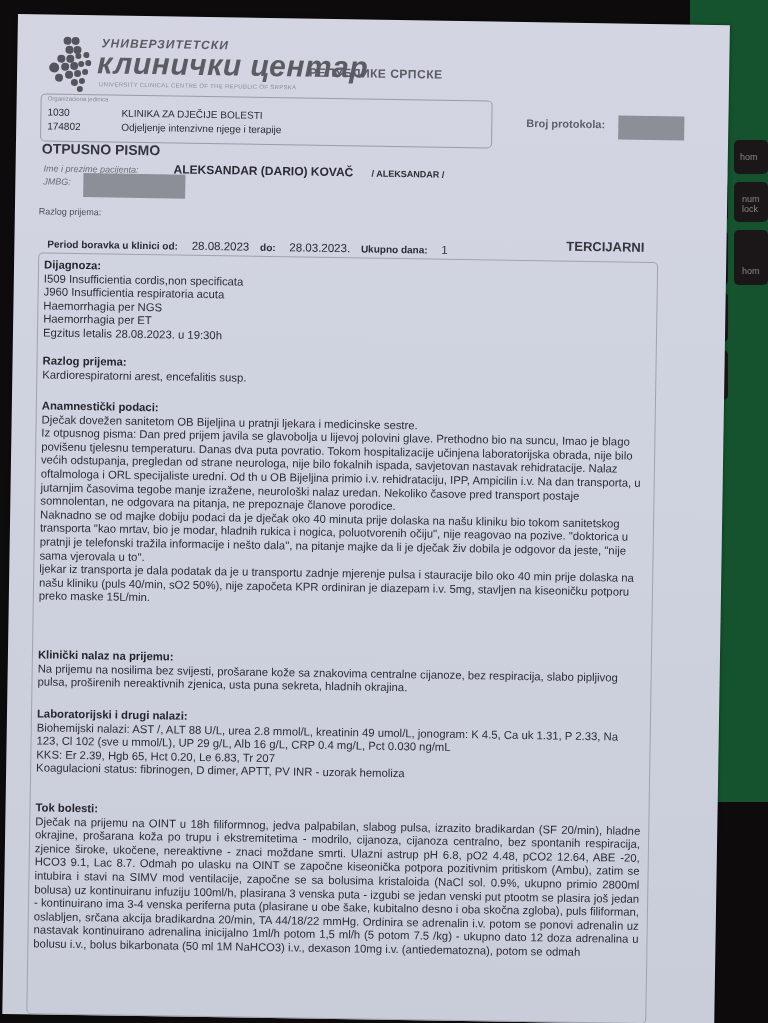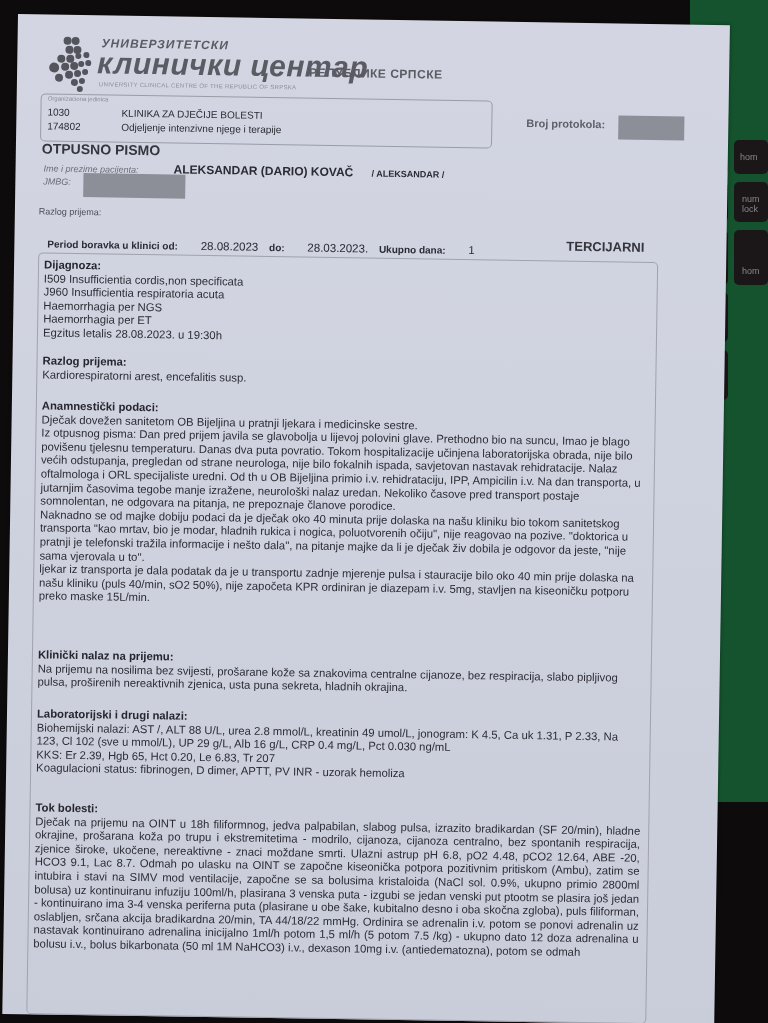--- a/index.html
+++ b/index.html
@@ -62,21 +62,21 @@
   .redact { position:absolute; background:#8d8f98; }
   .doc-title { position:absolute; left:26px; top:126px; font-size:14px; font-weight:bold; color:#34353d; }
   .patient-label { position:absolute; left:28px; top:149px; font-size:9px; font-style:italic; color:#6a6c76; }
   .patient-name { position:absolute; left:158px; top:146px; font-size:12px; font-weight:bold; color:#2a2b33; }
   .patient-city { position:absolute; left:356px; top:149px; font-size:9px; font-weight:bold; color:#2a2b33; }
   .jmbg-label { position:absolute; left:28px; top:162px; font-size:9px; font-style:italic; color:#6a6c76;text-align:right; }
   .razlog-top { position:absolute; left:24px; top:192px; font-size:9px; color:#4a4c55; }
   .tercijarni { position:absolute; left:552px; top:216px; font-size:13px; font-weight:bold; color:#34353d; }
   .period { position:absolute; left:33px; top:223px; font-size:10px; color:#2a2b33; white-space:nowrap; }
   .period b { font-weight:bold; }
-  .period .val { font-size:11.5px; margin:0 8px 0 20px; }
+  .period .val { font-size:11.5px; margin:0 8px 0 11px; }
   .main-box {
     position:absolute; left:24px; top:238px; width:618px; height:760px;
     border:1px solid #a0a2ac; border-radius:5px;
   }
   .section { position:absolute; left:5px; width:605px; font-size:11.3px; line-height:13.6px; color:#2c2d35; }
   .section h4 { margin:0; font-size:11.3px; font-weight:bold; color:#25262e; }
   .section p { margin:0; }
   .justify p { text-align:justify; }
 </style>
 </head>

